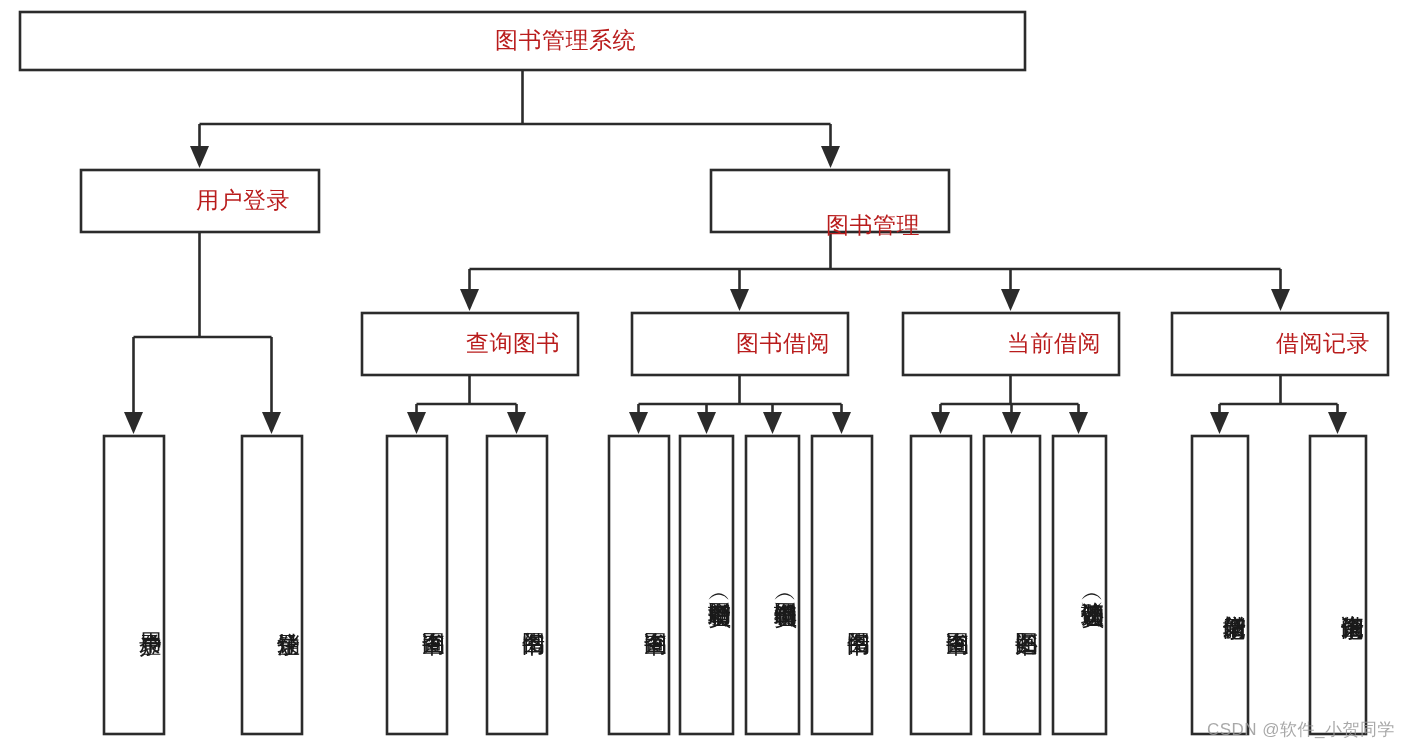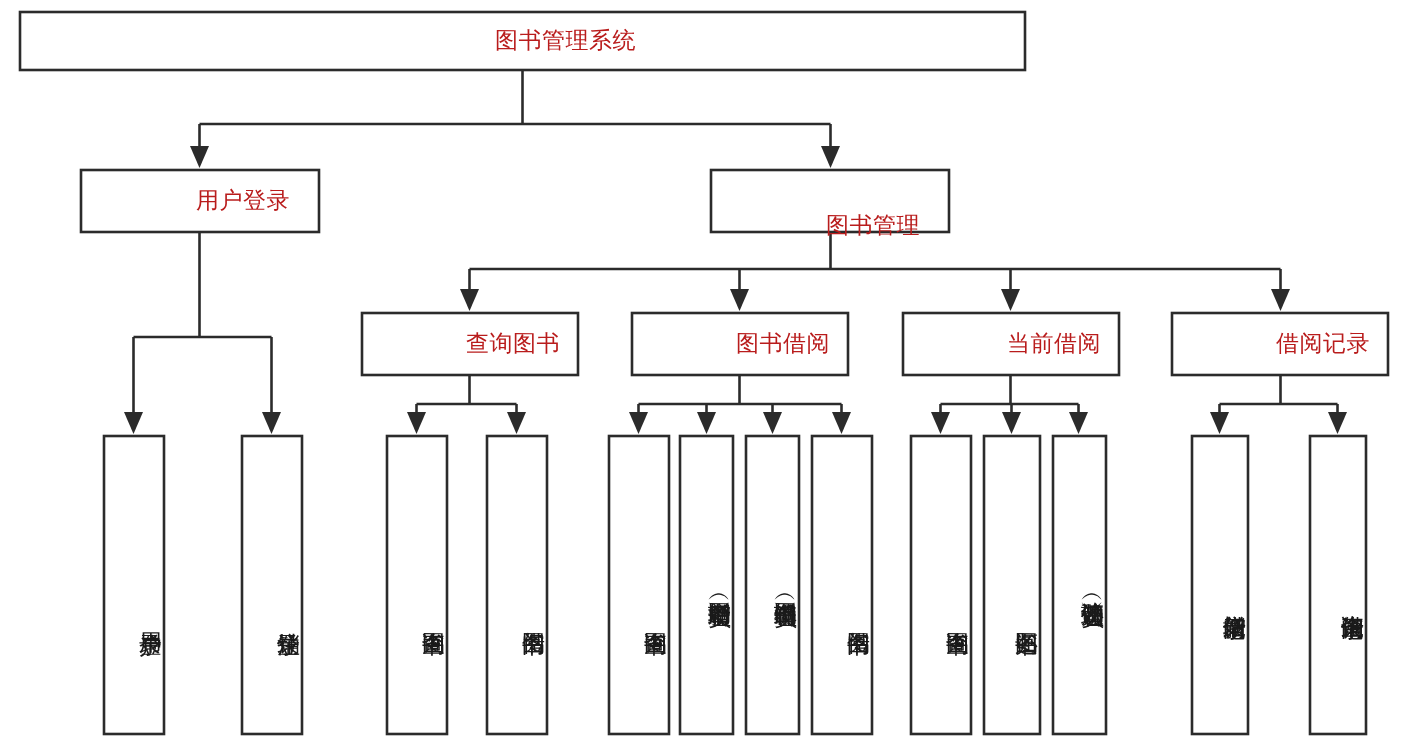--- a/index.html
+++ b/index.html
@@ -205,14 +205,15 @@
   <div class="node-label-v" style="left:609px; top:500px; width:60px; height:230px;">查询图书</div>
   <div class="node-label-v" style="left:680px; top:442px; width:53px; height:288px;">新增图书（管理员）</div>
   <div class="node-label-v" style="left:746px; top:442px; width:53px; height:288px;">编辑图书（管理员）</div>
   <div class="node-label-v" style="left:812px; top:500px; width:60px; height:230px;">借阅图书</div>
   <div class="node-label-v" style="left:911px; top:500px; width:60px; height:230px;">查询图书</div>
   <div class="node-label-v" style="left:984px; top:500px; width:56px; height:230px;">归还图书</div>
   <div class="node-label-v" style="left:1053px; top:442px; width:53px; height:288px;">确认归还（管理员）</div>
   <div class="node-label-v" style="left:1192px; top:466px; width:56px; height:264px;">新增借阅记录</div>
   <div class="node-label-v" style="left:1310px; top:466px; width:56px; height:264px;">查询借阅记录</div>
 
+  <div class="watermark">CSDN @软件_小贺同学</div>
 
 </div>
 
 </body></html>

